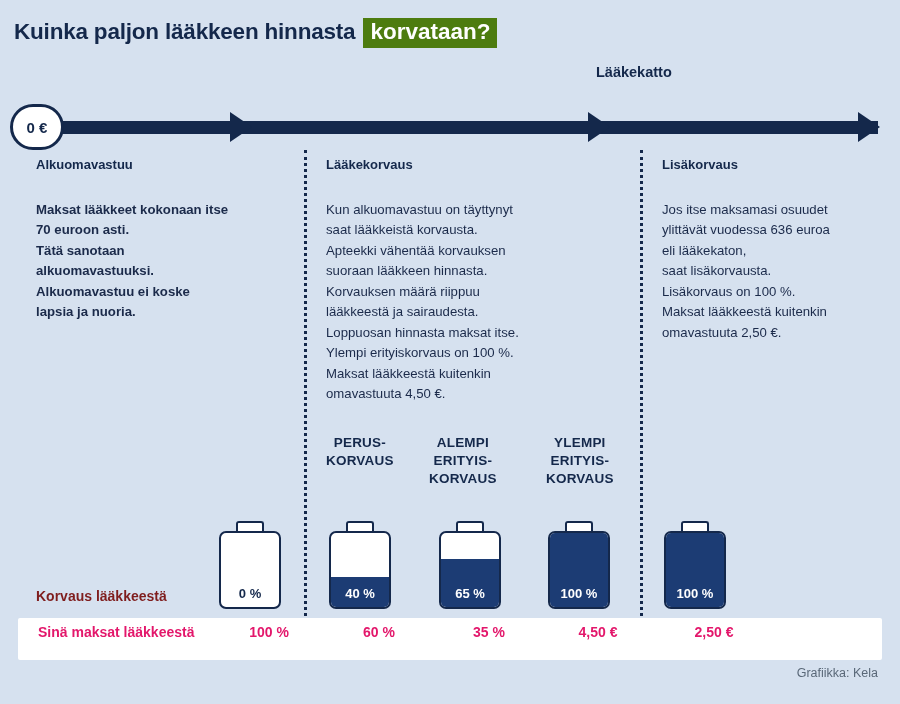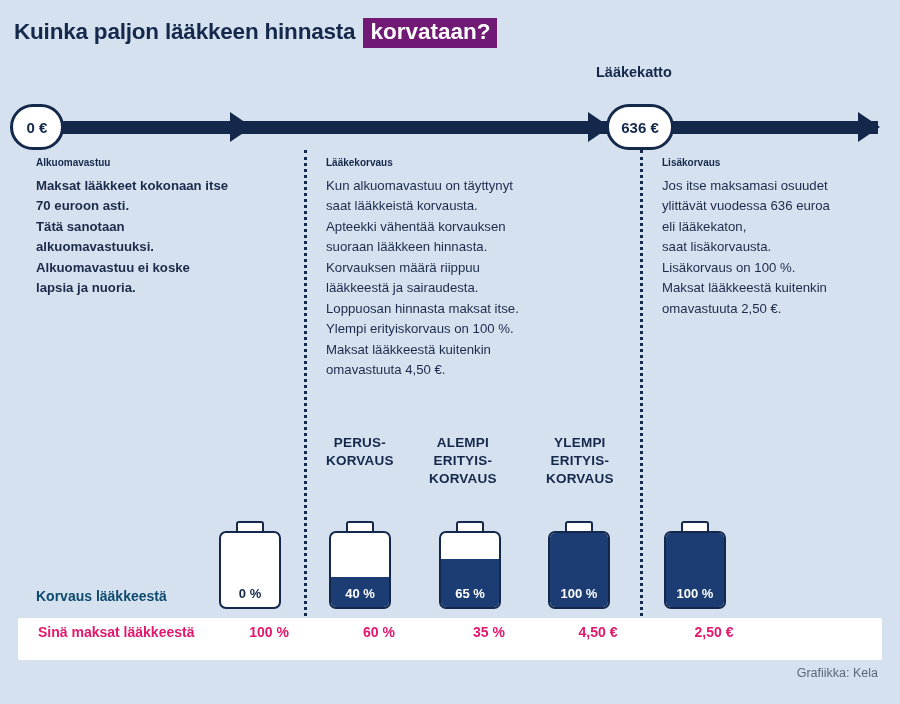--- a/index.html
+++ b/index.html
@@ -25,21 +25,21 @@
   #title-text {
     font-size: 22.5px;
     font-weight: bold;
     color: #14284b;
     letter-spacing: -0.2px;
   }
   #title-highlight {
     font-size: 22.5px;
     font-weight: bold;
     color: #ffffff;
-    background: #701a75;
+    background: #4d7c0f;
     padding: 2px 7px 4px 7px;
     margin-left: 8px;
     display: inline-block;
     line-height: 1.05;
   }
 
   
   #cap-label {
     position: absolute;
     left: 596px; top: 64px;
@@ -91,22 +91,22 @@
     border-left: 3px dotted #14284b;
     height: 473px;
   }
 
   
   .col {
     position: absolute;
     top: 157px;
   }
   .col h3 {
-    margin: 0 0 8px 0;
-    font-size: 10px;
+    margin: 0 0 28px 0;
+    font-size: 13px;
     font-weight: bold;
     color: #14284b;
   }
   .col p {
     margin: 0;
     font-size: 13.2px;
     line-height: 1.55;
     color: #1b2a4a;
   }
 
@@ -163,21 +163,21 @@
   }
   .pct.on-dark { color: #ffffff; margin-top: 48px; }
   .pct.on-light { color: #14284b; }
 
   
   #korvaus-label {
     position: absolute;
     left: 36px; top: 588px;
     font-size: 14px;
     font-weight: bold;
-    color: #0c4a6e;
+    color: #7f1d1d;
   }
 
   #pay-bar {
     position: absolute;
     left: 18px; top: 618px;
     width: 864px; height: 42px;
     background: #ffffff;
     border-radius: 2px;
   }
   #pay-label {
@@ -213,21 +213,20 @@
 
 <div id="cap-label">Lääkekatto</div>
 
 <div id="timeline">
   <div class="arrow-seg" style="left:18px; width:860px;"></div>
   <div class="arrow-head" style="left:858px;"></div>
   <div class="arrow-head" style="left:230px;"></div>
   <div class="arrow-head" style="left:588px;"></div>
 
   <div class="node" style="left:10px; width:54px;">0 €</div>
-  <div class="node" style="left:606px; width:68px;">636 €</div>
 </div>
 
 <div class="divider" style="left:304px;"></div>
 <div class="divider" style="left:640px;"></div>
 
 <div class="col" style="left:36px; width:250px;">
   <h3>Alkuomavastuu</h3>
   <p style="white-space:pre-line;font-weight:bold;">Maksat lääkkeet kokonaan itse
 70 euroon asti.
 Tätä sanotaan

